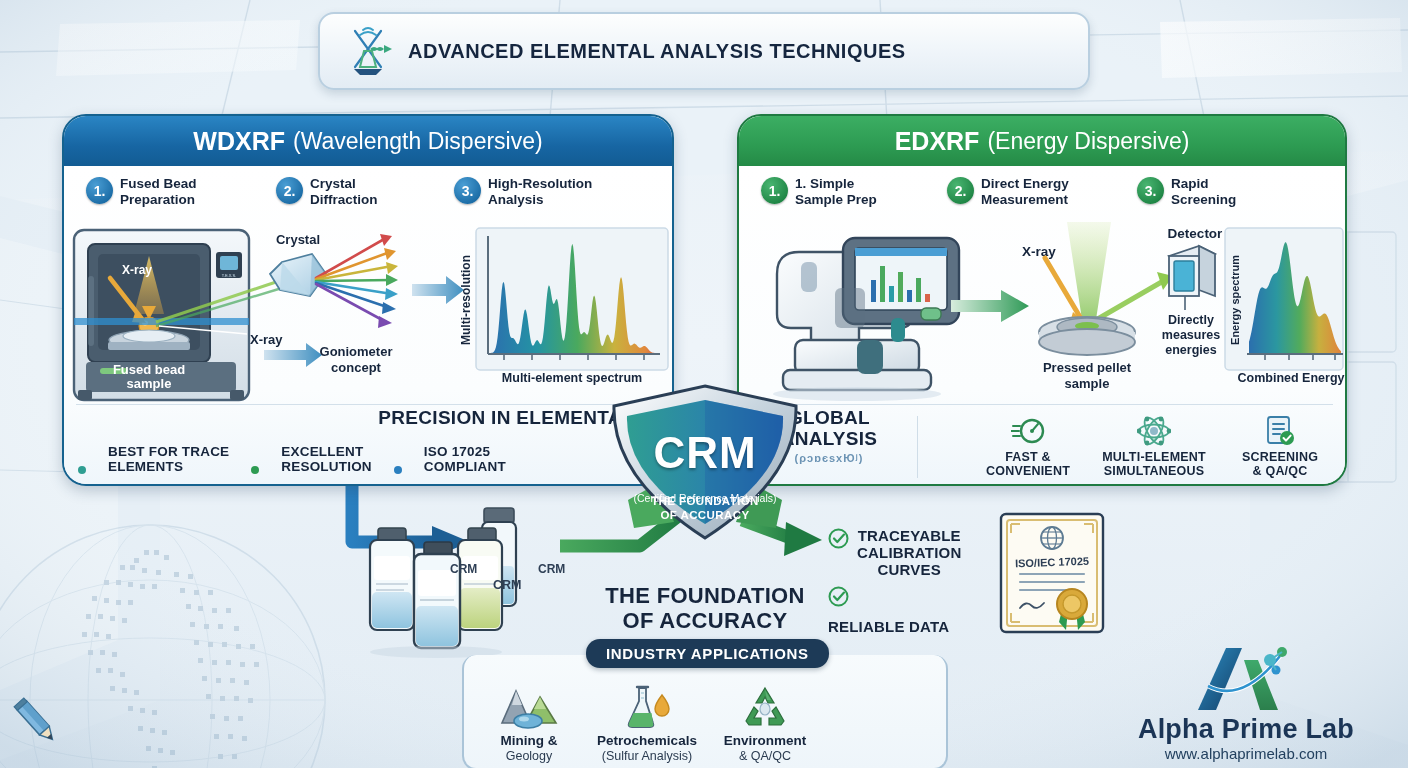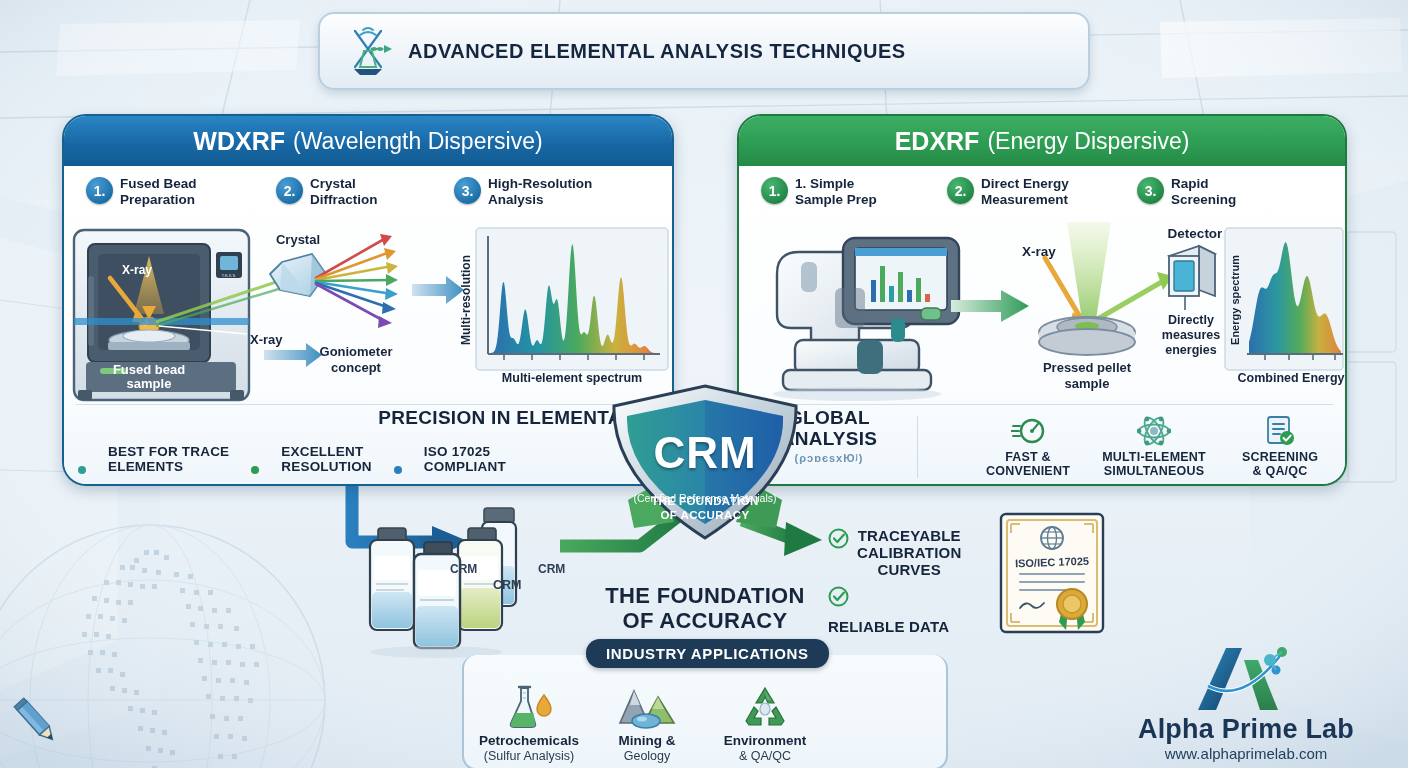--- a/index.html
+++ b/index.html
@@ -829,48 +829,48 @@
     </g>
   </svg>
 </div>
 <div class="cert-title">ISO/IEC 17025</div>
 
 <div class="apps">
   <div class="apps-row">
 
     <div class="app">
       <div class="app-ico">
+        <svg width="58" height="42" viewBox="0 0 58 42">
+          <polygon points="16,4 30,36 2,36" fill="#93a3b2" stroke="#5a6c7c" stroke-width="1.6"></polygon>
+          <polygon points="16,4 22,18 12,18" fill="#cfd8e0"></polygon>
+          <polygon points="40,10 56,36 26,36" fill="#8fbf6a" stroke="#5a7a45" stroke-width="1.6"></polygon>
+          <polygon points="40,10 46,22 34,22" fill="#b9da95"></polygon>
+          <ellipse cx="28" cy="34" rx="14" ry="7" fill="#6fb3d8" stroke="#3d7fa5" stroke-width="1.6"></ellipse>
+          <ellipse cx="24" cy="32" rx="5" ry="2.5" fill="#aed8ec"></ellipse>
+        </svg>
+      </div>
+      <div class="app-name">Mining &amp;</div>
+      <div class="app-sub">Geology</div>
+    </div>
+
+    <div class="app">
+      <div class="app-ico">
         <svg width="52" height="44" viewBox="0 0 52 44">
           <path d="M18 3 L18 16 L8 38 q-1.5 4 3 4 L29 42 q4.5 0 3 -4 L25 16 L25 3 Z" fill="#eef6f9" stroke="#4b6277" stroke-width="1.8"></path>
           <path d="M12.5 28 L30.5 28 L32 38 q1.5 4 -3 4 L11 42 q-4.5 0 -3 -4 Z" fill="#59b46a"></path>
           <line x1="16" y1="2" x2="27" y2="2" stroke="#4b6277" stroke-width="2.4" stroke-linecap="round"></line>
           <g stroke="#9fc7d6" stroke-width="1.2">
             <line x1="20" y1="8" x2="23" y2="8"></line>
               <line x1="20" y1="13" x2="23" y2="13"></line>
           </g>
           <path d="M41 10 q7 9 7 14 a7 7 0 0 1 -14 0 q0 -5 7 -14 Z" fill="#e8a93a" stroke="#c58a20" stroke-width="1.4"></path>
         </svg>
       </div>
       <div class="app-name">Petrochemicals</div>
       <div class="app-sub">(Sulfur Analysis)</div>
-    </div>
-
-    <div class="app">
-      <div class="app-ico">
-        <svg width="58" height="42" viewBox="0 0 58 42">
-          <polygon points="16,4 30,36 2,36" fill="#93a3b2" stroke="#5a6c7c" stroke-width="1.6"></polygon>
-          <polygon points="16,4 22,18 12,18" fill="#cfd8e0"></polygon>
-          <polygon points="40,10 56,36 26,36" fill="#8fbf6a" stroke="#5a7a45" stroke-width="1.6"></polygon>
-          <polygon points="40,10 46,22 34,22" fill="#b9da95"></polygon>
-          <ellipse cx="28" cy="34" rx="14" ry="7" fill="#6fb3d8" stroke="#3d7fa5" stroke-width="1.6"></ellipse>
-          <ellipse cx="24" cy="32" rx="5" ry="2.5" fill="#aed8ec"></ellipse>
-        </svg>
-      </div>
-      <div class="app-name">Mining &amp;</div>
-      <div class="app-sub">Geology</div>
     </div>
 
     <div class="app">
       <div class="app-ico">
         <svg width="50" height="44" viewBox="0 0 50 44">
           <g fill="#3f9a55" stroke="#2c6f3c" stroke-width="1.2">
             <path d="M25 3 L34 18 L28 18 L25 12 L22 18 L16 18 Z"></path>
             <path d="M6 36 L14 22 L18 26 L14 33 L21 33 L21 40 L9 40 Z"></path>
             <path d="M44 36 L36 22 L32 26 L36 33 L29 33 L29 40 L41 40 Z"></path>
           </g>

